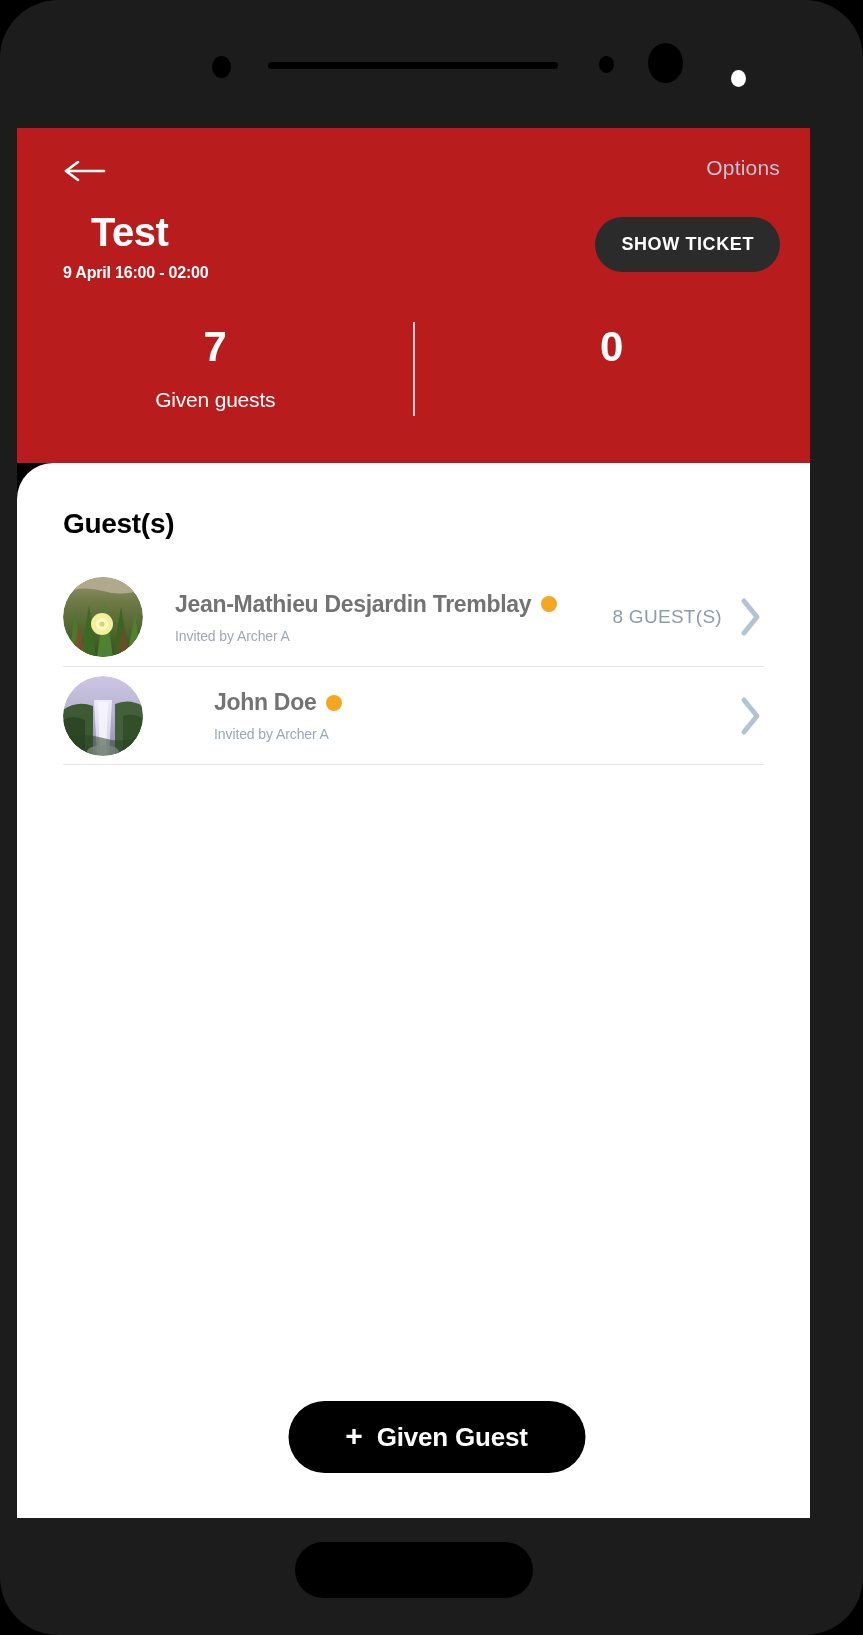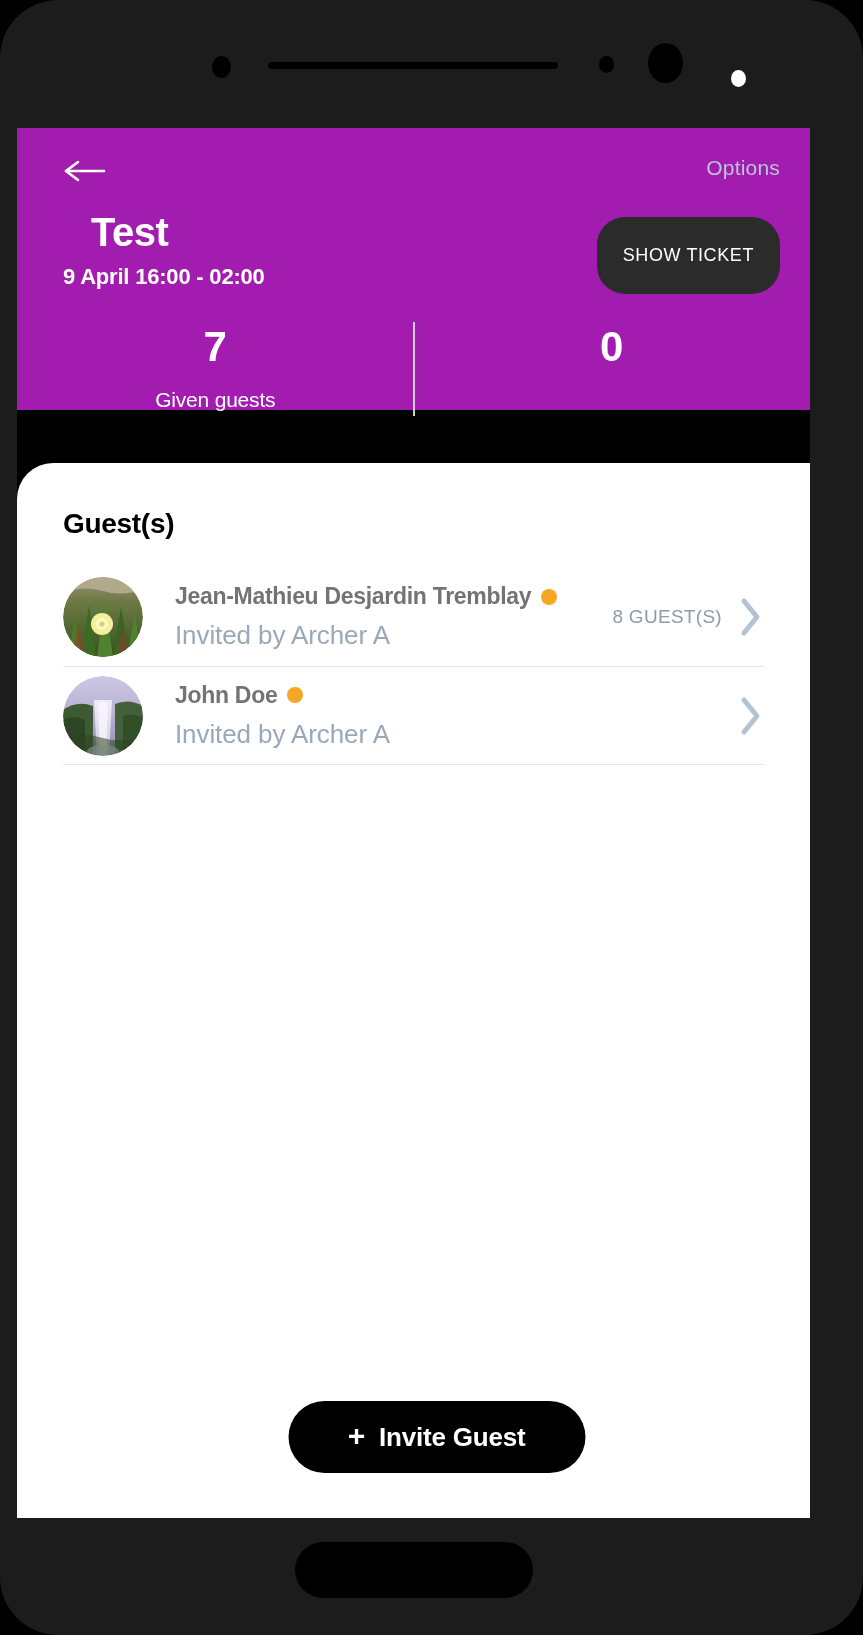--- a/index.html
+++ b/index.html
@@ -81,22 +81,22 @@
     width: 793px;
     height: 1390px;
     background: #000000;
     overflow: hidden;
   }
 
   
   .header {
     position: relative;
     width: 793px;
-    height: 282px;
-    background: #a21caf;
+    height: 335px;
+    background: #b91c1c;
   }
 
   .nav-row {
     position: absolute;
     top: 18px; left: 0;
     width: 793px;
     height: 50px;
   }
   .back-arrow {
     position: absolute;
@@ -123,36 +123,36 @@
     left: 46px; top: 0;
     font-size: 40px;
     font-weight: bold;
     color: #ffffff;
     letter-spacing: -0.5px;
     margin-left: 28px;
   }
   .event-date {
     position: absolute;
     left: 46px; top: 54px;
-    font-size: 22px;
+    font-size: 16px;
     font-weight: bold;
     color: #ffffff;
     letter-spacing: -0.2px;
   }
   .show-ticket-btn {
     position: absolute;
     right: 30px; top: 7px;
-    padding: 28px 26px;
+    padding: 17px 26px;
     background: #2b2b2b;
     border: none;
     border-radius: 28px;
     color: #ffffff;
     font-family: "Liberation Sans", sans-serif;
     font-size: 18px;
-    font-weight: normal;
+    font-weight: bold;
     letter-spacing: 0.6px;
     cursor: pointer;
   }
 
   .stats-row {
     position: absolute;
     top: 190px; left: 0;
     width: 793px;
     height: 120px;
     display: flex;
@@ -210,21 +210,21 @@
   }
 
   .guest-row {
     position: relative;
     height: 98px;
     margin: 0 46px;
     display: flex;
     align-items: center;
     cursor: pointer;
   }
-  .guest-row + .guest-row { border-top: 1px solid #e6e6e6; }
+  .guest-row + .guest-row { border-top: 1px solid #e6e6e6; gap: 39px; }
   .guest-list-bottom-border {
     margin: 0 46px;
     border-top: 1px solid #e6e6e6;
   }
 
   .avatar {
     width: 80px;
     height: 80px;
     border-radius: 50%;
     flex: 0 0 80px;
@@ -250,21 +250,21 @@
     letter-spacing: -0.3px;
     white-space: nowrap;
   }
   .status-dot {
     width: 16px; height: 16px;
     border-radius: 50%;
     background: #f5a623;
     flex: 0 0 16px;
   }
   .guest-sub {
-    font-size: 26px;
+    font-size: 14px;
     color: #9aa8b8;
     margin-top: 10px;
     letter-spacing: -0.1px;
   }
 
   .guest-count {
     font-size: 19px;
     color: #8d9bab;
     letter-spacing: 0.3px;
     white-space: nowrap;
@@ -444,21 +444,21 @@
               <path d="M6 6 L19 22 L6 38" fill="none" stroke="#b4c3d2" stroke-width="5" stroke-linecap="round" stroke-linejoin="round"></path>
             </svg>
           </div>
         </div>
 
         <div class="guest-list-bottom-border"></div>
       </div>
 
       <button class="invite-btn">
         <span class="plus-icon">+</span>
-        <span>Invite Guest</span>
+        <span>Given Guest</span>
       </button>
 
     </div>
   </div>
 
   <div class="home-indicator"></div>
 
 </div>
 
 </body></html>

